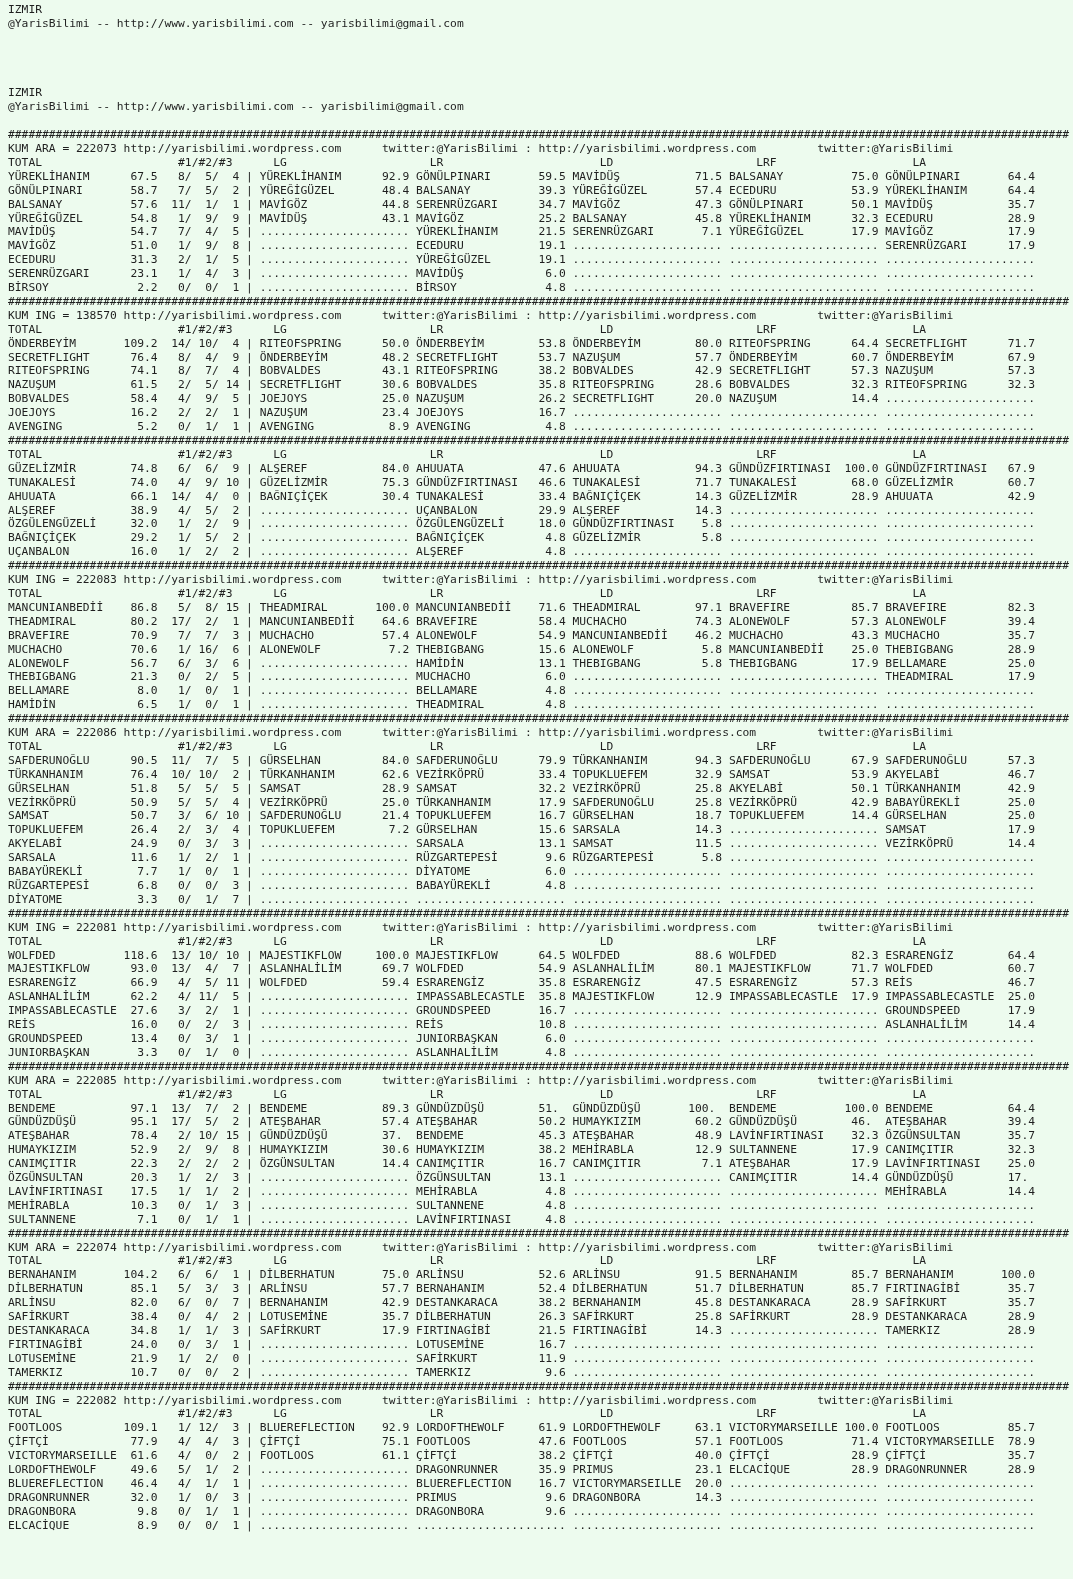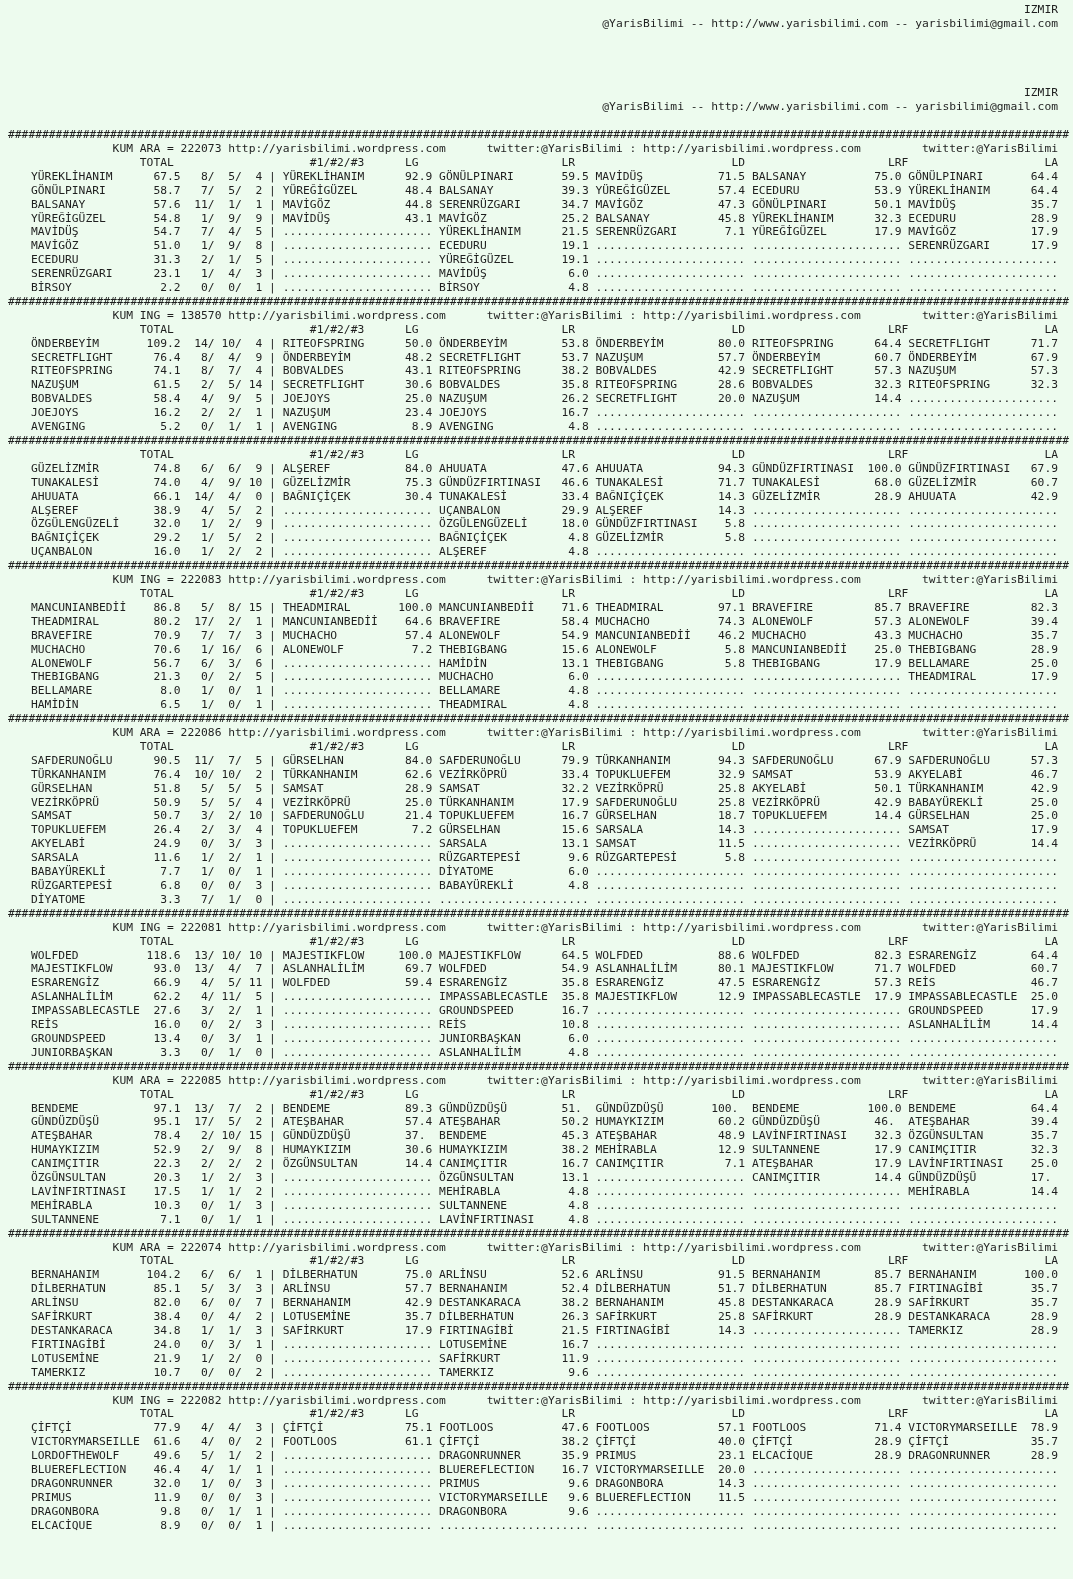--- a/index.html
+++ b/index.html
@@ -6,21 +6,20 @@
   body{
     width:1073px;height:1579px;overflow:hidden;
     background:#edfbee;
   }
   #doc{
     padding:3px 15px 0 8px;
     font-family:"DejaVu Sans Mono","Liberation Mono",monospace;
     font-size:11.3px;
     line-height:13.9px;
     color:#1f1f1f;
-    text-align:right;
   }
   .line{white-space:pre;min-height:13.9px;}
 </style>
 </head>
 <body style="background: rgb(237, 251, 238);">
 
 <main id="doc" style="color: rgb(31, 31, 31);">
   <div>
     <div class="line">IZMIR</div>
     <div class="line">@YarisBilimi -- http://www.yarisbilimi.com -- yarisbilimi@gmail.com</div>
@@ -84,27 +83,27 @@
       <div class="line">HAMİDİN            6.5   1/  0/  1 | ...................... THEADMIRAL         4.8 ...................... ...................... ......................</div>
     </section>
     <section>
       <div class="line">############################################################################################################################################################</div>
       <div class="line">KUM ARA = 222086 http://yarisbilimi.wordpress.com      twitter:@YarisBilimi : http://yarisbilimi.wordpress.com         twitter:@YarisBilimi</div>
       <div class="line">TOTAL                    #1/#2/#3      LG                     LR                       LD                     LRF                    LA</div>
       <div class="line">SAFDERUNOĞLU      90.5  11/  7/  5 | GÜRSELHAN         84.0 SAFDERUNOĞLU      79.9 TÜRKANHANIM       94.3 SAFDERUNOĞLU      67.9 SAFDERUNOĞLU      57.3</div>
       <div class="line">TÜRKANHANIM       76.4  10/ 10/  2 | TÜRKANHANIM       62.6 VEZİRKÖPRÜ        33.4 TOPUKLUEFEM       32.9 SAMSAT            53.9 AKYELABİ          46.7</div>
       <div class="line">GÜRSELHAN         51.8   5/  5/  5 | SAMSAT            28.9 SAMSAT            32.2 VEZİRKÖPRÜ        25.8 AKYELABİ          50.1 TÜRKANHANIM       42.9</div>
       <div class="line">VEZİRKÖPRÜ        50.9   5/  5/  4 | VEZİRKÖPRÜ        25.0 TÜRKANHANIM       17.9 SAFDERUNOĞLU      25.8 VEZİRKÖPRÜ        42.9 BABAYÜREKLİ       25.0</div>
-      <div class="line">SAMSAT            50.7   3/  2/ 10 | SAFDERUNOĞLU      21.4 TOPUKLUEFEM       16.7 GÜRSELHAN         18.7 TOPUKLUEFEM       14.4 GÜRSELHAN         25.0</div>
+      <div class="line">SAMSAT            50.7   3/  6/ 10 | SAFDERUNOĞLU      21.4 TOPUKLUEFEM       16.7 GÜRSELHAN         18.7 TOPUKLUEFEM       14.4 GÜRSELHAN         25.0</div>
       <div class="line">TOPUKLUEFEM       26.4   2/  3/  4 | TOPUKLUEFEM        7.2 GÜRSELHAN         15.6 SARSALA           14.3 ...................... SAMSAT            17.9</div>
       <div class="line">AKYELABİ          24.9   0/  3/  3 | ...................... SARSALA           13.1 SAMSAT            11.5 ...................... VEZİRKÖPRÜ        14.4</div>
       <div class="line">SARSALA           11.6   1/  2/  1 | ...................... RÜZGARTEPESİ       9.6 RÜZGARTEPESİ       5.8 ...................... ......................</div>
       <div class="line">BABAYÜREKLİ        7.7   1/  0/  1 | ...................... DİYATOME           6.0 ...................... ...................... ......................</div>
       <div class="line">RÜZGARTEPESİ       6.8   0/  0/  3 | ...................... BABAYÜREKLİ        4.8 ...................... ...................... ......................</div>
-      <div class="line">DİYATOME           3.3   7/  1/  0 | ...................... ...................... ...................... ...................... ......................</div>
+      <div class="line">DİYATOME           3.3   0/  1/  7 | ...................... ...................... ...................... ...................... ......................</div>
     </section>
     <section>
       <div class="line">############################################################################################################################################################</div>
       <div class="line">KUM ING = 222081 http://yarisbilimi.wordpress.com      twitter:@YarisBilimi : http://yarisbilimi.wordpress.com         twitter:@YarisBilimi</div>
       <div class="line">TOTAL                    #1/#2/#3      LG                     LR                       LD                     LRF                    LA</div>
       <div class="line">WOLFDED          118.6  13/ 10/ 10 | MAJESTIKFLOW     100.0 MAJESTIKFLOW      64.5 WOLFDED           88.6 WOLFDED           82.3 ESRARENGİZ        64.4</div>
       <div class="line">MAJESTIKFLOW      93.0  13/  4/  7 | ASLANHALİLİM      69.7 WOLFDED           54.9 ASLANHALİLİM      80.1 MAJESTIKFLOW      71.7 WOLFDED           60.7</div>
       <div class="line">ESRARENGİZ        66.9   4/  5/ 11 | WOLFDED           59.4 ESRARENGİZ        35.8 ESRARENGİZ        47.5 ESRARENGİZ        57.3 REİS              46.7</div>
       <div class="line">ASLANHALİLİM      62.2   4/ 11/  5 | ...................... IMPASSABLECASTLE  35.8 MAJESTIKFLOW      12.9 IMPASSABLECASTLE  17.9 IMPASSABLECASTLE  25.0</div>
       <div class="line">IMPASSABLECASTLE  27.6   3/  2/  1 | ...................... GROUNDSPEED       16.7 ...................... ...................... GROUNDSPEED       17.9</div>
@@ -136,22 +135,22 @@
       <div class="line">SAFİRKURT         38.4   0/  4/  2 | LOTUSEMİNE        35.7 DİLBERHATUN       26.3 SAFİRKURT         25.8 SAFİRKURT         28.9 DESTANKARACA      28.9</div>
       <div class="line">DESTANKARACA      34.8   1/  1/  3 | SAFİRKURT         17.9 FIRTINAGİBİ       21.5 FIRTINAGİBİ       14.3 ...................... TAMERKIZ          28.9</div>
       <div class="line">FIRTINAGİBİ       24.0   0/  3/  1 | ...................... LOTUSEMİNE        16.7 ...................... ...................... ......................</div>
       <div class="line">LOTUSEMİNE        21.9   1/  2/  0 | ...................... SAFİRKURT         11.9 ...................... ...................... ......................</div>
       <div class="line">TAMERKIZ          10.7   0/  0/  2 | ...................... TAMERKIZ           9.6 ...................... ...................... ......................</div>
     </section>
     <section>
       <div class="line">############################################################################################################################################################</div>
       <div class="line">KUM ING = 222082 http://yarisbilimi.wordpress.com      twitter:@YarisBilimi : http://yarisbilimi.wordpress.com         twitter:@YarisBilimi</div>
       <div class="line">TOTAL                    #1/#2/#3      LG                     LR                       LD                     LRF                    LA</div>
+      <div class="line">FOOTLOOS         109.1   1/ 12/  3 | BLUEREFLECTION    92.9 LORDOFTHEWOLF     61.9 LORDOFTHEWOLF     63.1 VICTORYMARSEILLE 100.0 FOOTLOOS          85.7</div>
       <div class="line">ÇİFTÇİ            77.9   4/  4/  3 | ÇİFTÇİ            75.1 FOOTLOOS          47.6 FOOTLOOS          57.1 FOOTLOOS          71.4 VICTORYMARSEILLE  78.9</div>
       <div class="line">VICTORYMARSEILLE  61.6   4/  0/  2 | FOOTLOOS          61.1 ÇİFTÇİ            38.2 ÇİFTÇİ            40.0 ÇİFTÇİ            28.9 ÇİFTÇİ            35.7</div>
       <div class="line">LORDOFTHEWOLF     49.6   5/  1/  2 | ...................... DRAGONRUNNER      35.9 PRIMUS            23.1 ELCACİQUE         28.9 DRAGONRUNNER      28.9</div>
       <div class="line">BLUEREFLECTION    46.4   4/  1/  1 | ...................... BLUEREFLECTION    16.7 VICTORYMARSEILLE  20.0 ...................... ......................</div>
       <div class="line">DRAGONRUNNER      32.0   1/  0/  3 | ...................... PRIMUS             9.6 DRAGONBORA        14.3 ...................... ......................</div>
-      <div class="line">PRIMUS            11.9   0/  0/  3 | ...................... VICTORYMARSEILLE   9.6 BLUEREFLECTION    11.5 ...................... ......................</div>
       <div class="line">DRAGONBORA         9.8   0/  1/  1 | ...................... DRAGONBORA         9.6 ...................... ...................... ......................</div>
       <div class="line">ELCACİQUE          8.9   0/  0/  1 | ...................... ...................... ...................... ...................... ......................</div>
     </section>
   </main>
 
 </body></html>

